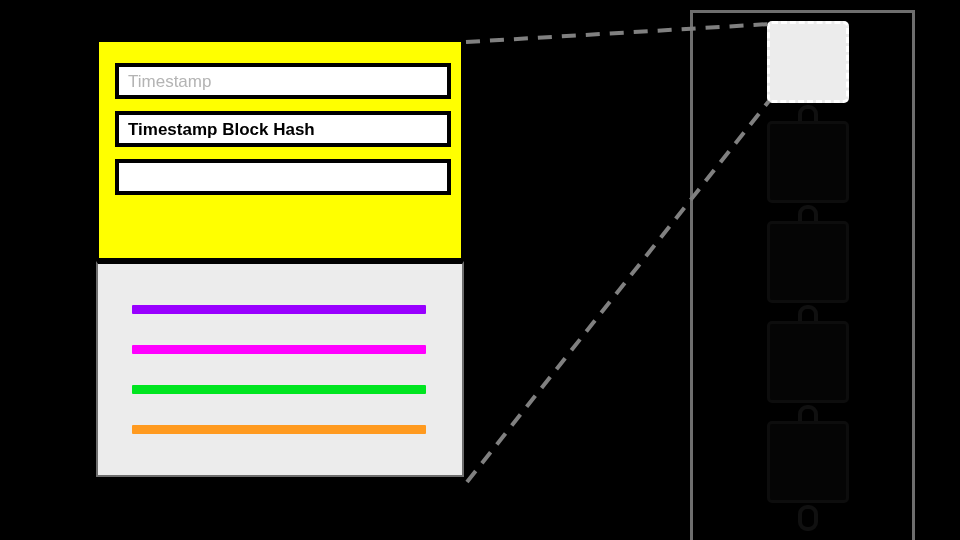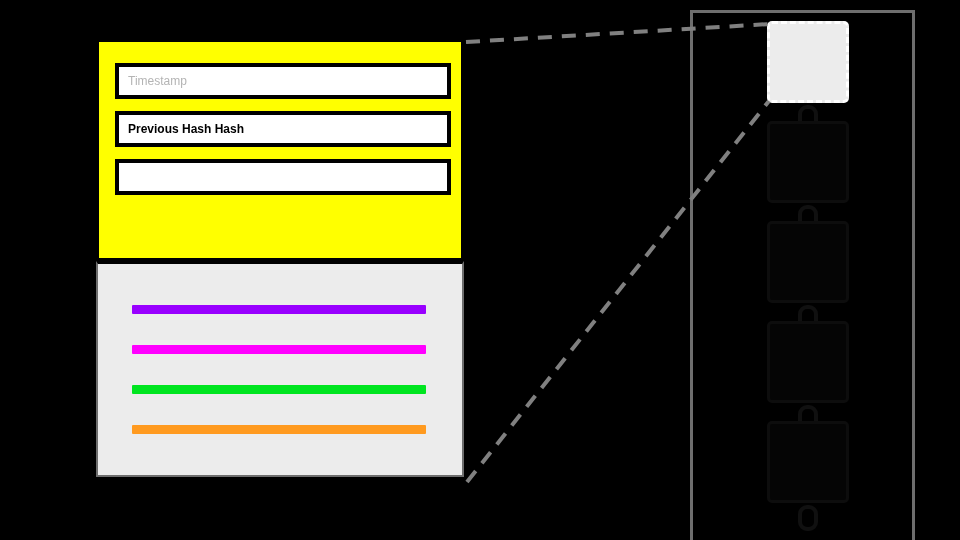--- a/index.html
+++ b/index.html
@@ -48,21 +48,21 @@
     display: flex;
     align-items: center;
     padding: 0 9px;
     overflow: hidden;
   }
   #field-timestamp { top: 21px; }
   #field-prevhash  { top: 69px; }
   #field-empty     { top: 117px; }
 
   .field-text {
-    font-size: 12px;
+    font-size: 17px;
     line-height: 1;
     white-space: nowrap;
   }
   .field-text.placeholder {
     color: #b4b4b4;
     font-weight: 400;
   }
   .field-text.value {
     color: #000000;
     font-weight: bold;
@@ -159,21 +159,21 @@
 
   <div id="block-card">
 
     <div id="block-header">
 
       <div class="field" id="field-timestamp">
         <span class="field-text placeholder">Timestamp</span>
       </div>
 
       <div class="field" id="field-prevhash">
-        <span class="field-text value">Previous Hash Hash</span>
+        <span class="field-text value">Timestamp Block Hash</span>
       </div>
 
       <div class="field" id="field-empty">
         <span class="field-text value"></span>
       </div>
 
     </div>
 
     <div id="block-body">
       <div class="tx-line" id="tx-line-0" style="background:#9900FF"></div>

